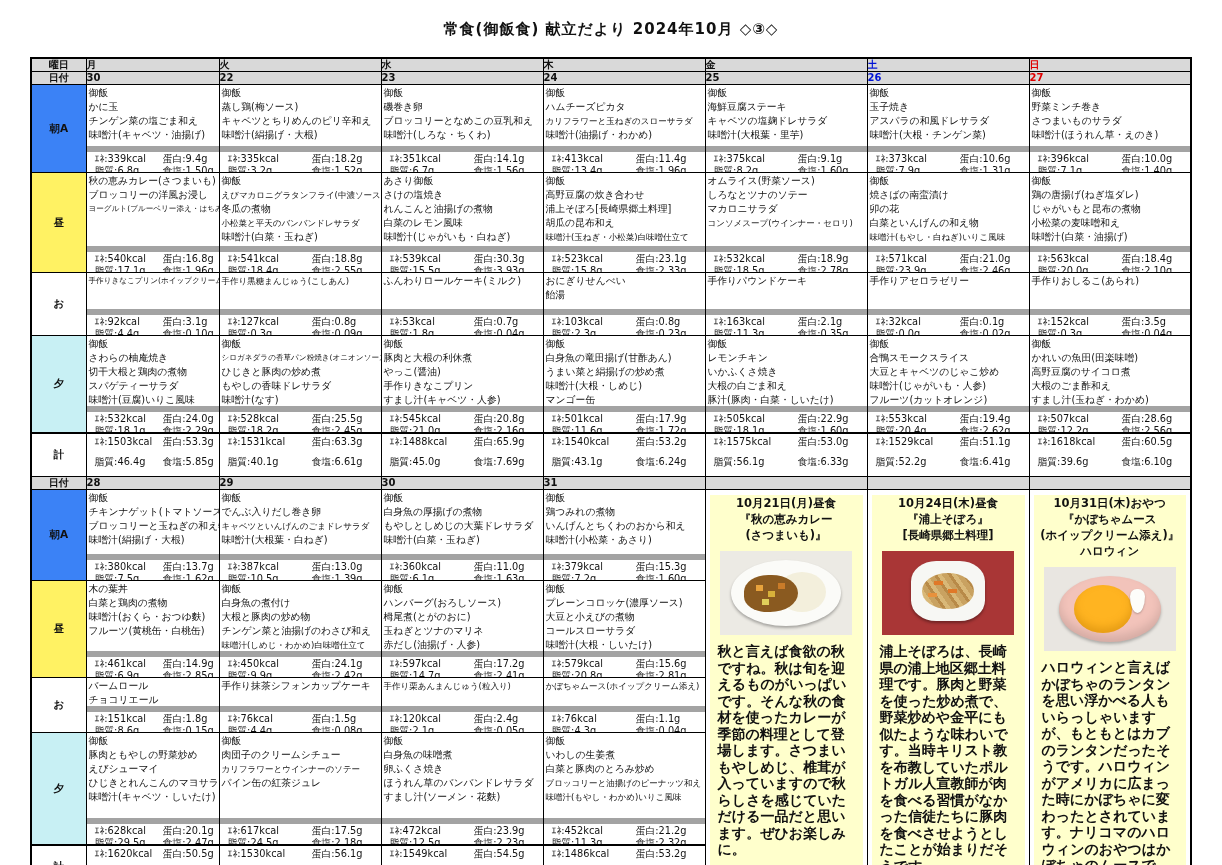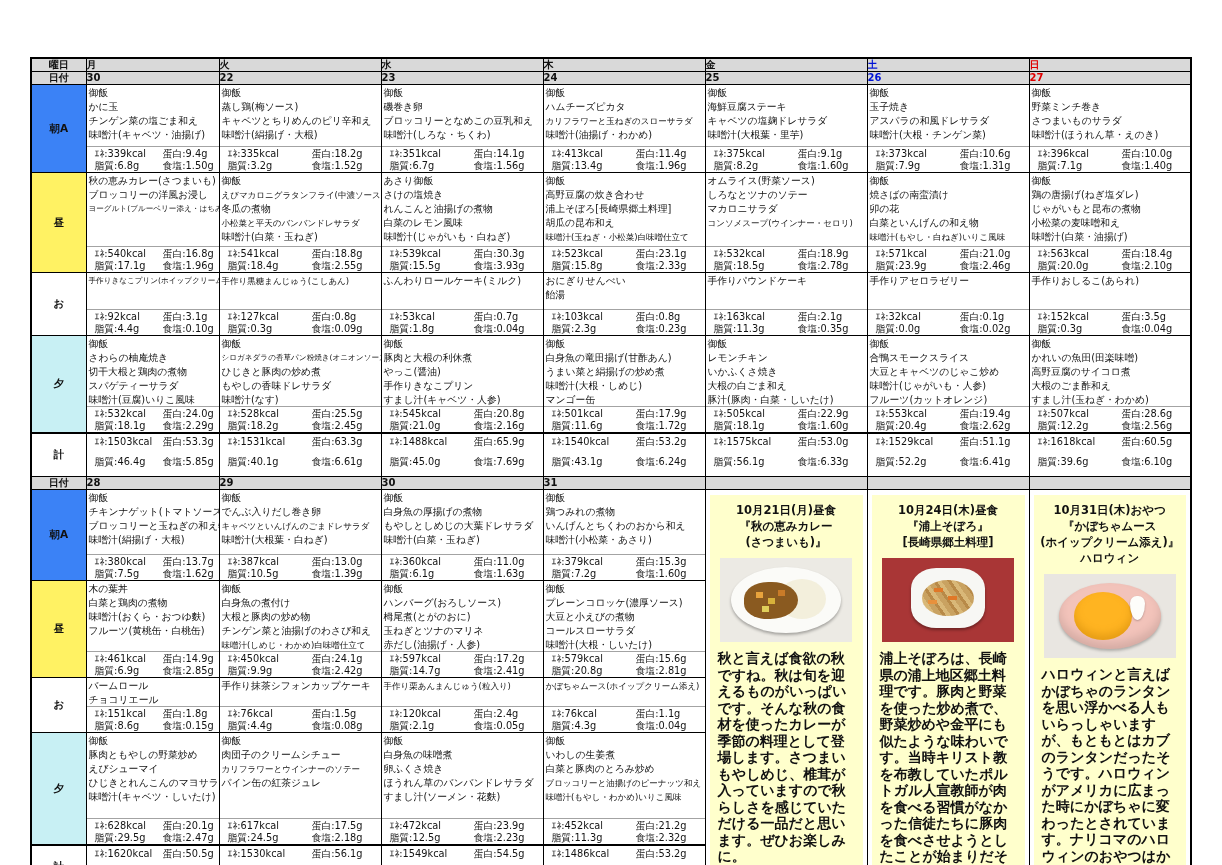--- a/index.html
+++ b/index.html
@@ -21,29 +21,29 @@
   .lbl.sn{background:#FFFFFF;}
   .lbl.di{background:#C8F0F4;}
   .lbl.to{background:#FFFFFF;}
   .items{padding:1px 2px 0 2px;font-size:9.8px;line-height:14px;white-space:nowrap;}
   .items .sm{font-size:8.5px;}
   .items .xs{font-size:7.6px;}
   .bf1 .items{height:60px;} .lu1 .items{height:72px;}
   .sn1 .items{height:35px;} .di1 .items{height:69px;}
   .bf2 .items{height:63px;} .lu2 .items{height:69px;}
   .sn2 .items{height:27px;} .di2 .items{height:84px;}
-  .nut{display:grid;grid-template-columns:55% 45%;border-top:1px solid #a3a3a3;
+  .nut{display:grid;grid-template-columns:55% 45%;border-top:6px solid #a3a3a3;
        font-size:9.8px;line-height:12px;height:26px;box-sizing:border-box;
        padding:1px 0 0 8px;}
   .tot-nut{border-top:none;height:42px;padding-top:2px;}
   tr.tot td{border-top:2px solid #000;}
   
   .box-cell{background:#fff;padding:5px 4px;vertical-align:top;}
   .info-box{background:#FFFFCC;height:371px;box-sizing:border-box;overflow:hidden;}
-  .box-title{text-align:center;font-weight:bold;font-size:11.5px;line-height:16px;padding-top:7px;}
+  .box-title{text-align:center;font-weight:bold;font-size:11.5px;line-height:16px;}
   .box-body{font-size:14px;font-weight:bold;line-height:16.5px;padding:8px 8px 0 8px;}
   
   .photo{position:relative;width:132px;height:84px;margin:8px auto 0 auto;overflow:hidden;}
   .p-curry{background:#eceae4;}
   .p-curry .plate{position:absolute;left:11px;top:9px;width:110px;height:66px;border-radius:50%;
                   background:#fbfbf8;box-shadow:0 2px 3px rgba(0,0,0,.3);}
   .p-curry .rice{position:absolute;right:26px;top:21px;width:48px;height:40px;border-radius:50%;background:#f3efdc;}
   .p-curry .sauce{position:absolute;left:24px;top:24px;width:54px;height:37px;
                   border-radius:48% 52% 55% 45%;background:#8a5a20;}
   .p-curry .bits{position:absolute;left:36px;top:34px;width:7px;height:6px;background:#e8a33c;
@@ -61,20 +61,21 @@
   .p-mousse .mousse{position:absolute;left:30px;top:18px;width:58px;height:48px;border-radius:50%;
                     background:#ffb421;box-shadow:inset 0 -5px 8px rgba(190,120,0,.4);}
   .p-mousse .cream{position:absolute;left:86px;top:22px;width:15px;height:24px;
                    border-radius:45% 45% 50% 50%/30% 30% 70% 70%;background:#fdfdfa;
                    box-shadow:0 1px 2px rgba(0,0,0,.25);}
 </style>
 </head>
 <body>
 
 <div class="page">
+  <div class="title">常食(御飯食) 献立だより 2024年10月 ◇③◇</div>
 
   <table class="menu">
     <colgroup>
       <col style="width:55px">
         <col style="width:133px">
         <col style="width:162px">
         <col style="width:162px">
       <col style="width:162px">
         <col style="width:162px">
         <col style="width:162px">

